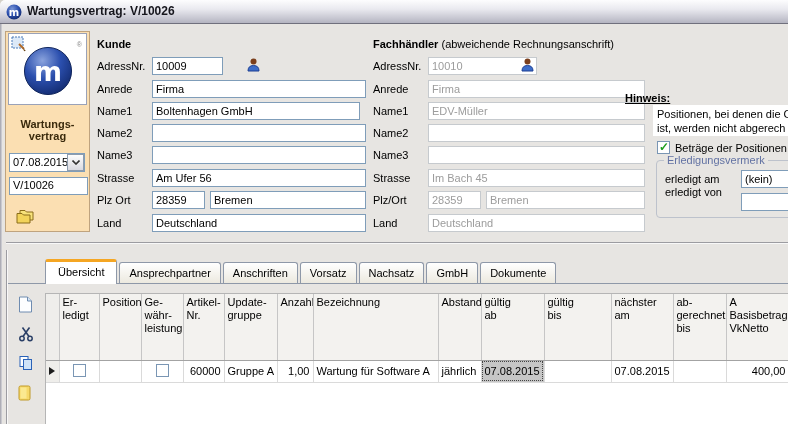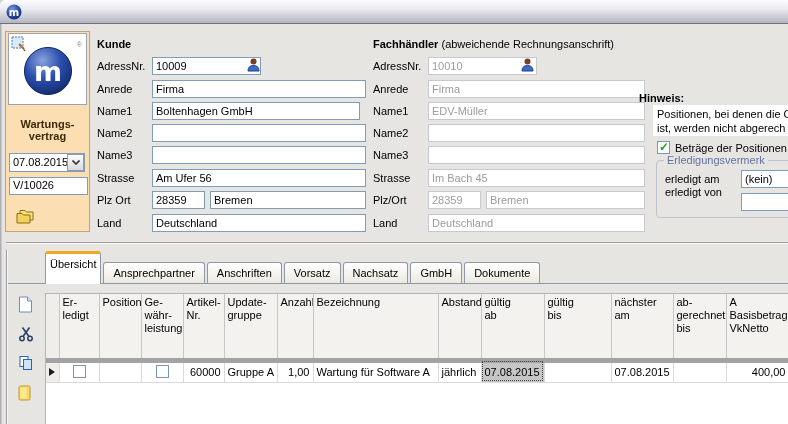--- a/index.html
+++ b/index.html
@@ -63,30 +63,30 @@
   .hdivider { position:absolute; left:6px; right:0; top:242px; height:2px;
     border-top:1px solid #9c9ca1; border-bottom:1px solid #f8f8f8; }
   .vetch { position:absolute; left:6px; top:250px; bottom:0; width:2px;
     border-left:1px solid #9c9ca1; border-right:1px solid #f8f8f8; }
   
   .tabstrip { position:absolute; left:8px; right:0; top:258px; height:26px;
     display:flex; align-items:flex-end; border-bottom:1px solid #8e98a8; padding-left:37px; }
   .tab { height:21px; line-height:20px; padding:0 9px; margin-right:2px;
     background:linear-gradient(180deg,#ffffff,#ece9df); border:1px solid #8e98a8;
     border-bottom:none; border-radius:3px 3px 0 0; white-space:nowrap; }
-  .tab.active { height:33px; line-height:21px; padding:0 4px; background:#fff;
+  .tab.active { height:25px; line-height:21px; padding:0 12px; background:#fff;
     border-top:3px solid #f5a623; position:relative; z-index:2; margin-bottom:-1px; }
   
   .tool { position:absolute; left:18px; width:18px; height:18px; }
   
   .tablewrap { position:absolute; left:45px; top:293px; right:0; bottom:0;
     background:#fff; border-top:1px solid #b5b5b5; border-left:1px solid #b5b5b5; overflow:hidden; }
   table.grid { border-collapse:collapse; table-layout:fixed; width:743px; }
   .grid th { height:66px; vertical-align:top; text-align:left; font-weight:normal;
-    background:#f3f2ef; border-right:1px solid #c6c6c6; border-bottom:5px solid #a3a3a3;
+    background:#f3f2ef; border-right:1px solid #c6c6c6; border-bottom:1px solid #a3a3a3;
     padding:2px 3px; line-height:13px; white-space:pre-line; overflow:hidden; font-size:11px; }
   .grid td { height:22px; border-right:1px solid #dadada; border-bottom:1px solid #dadada;
     padding:0 3px; white-space:nowrap; overflow:hidden; font-size:11px; }
   .grid .selcol { background:#efeeeb; padding:0; text-align:center; }
   .c-center { text-align:center; }
   .c-right { text-align:right; }
   .rowarrow { display:inline-block; width:0; height:0; border-left:6px solid #1c1c1c;
     border-top:4px solid transparent; border-bottom:4px solid transparent; }
   .cell-selected { background:#c6c6c6; outline:1px dotted #444; outline-offset:-2px; }
 </style>
@@ -102,20 +102,21 @@
             <radialGradient id="mg2" cx="38%" cy="30%" r="75%">
           <stop offset="0%" stop-color="#7b97d9"></stop>
               <stop offset="55%" stop-color="#2b4fae"></stop>
               <stop offset="100%" stop-color="#122a6e"></stop>
         </radialGradient>
           </defs>
         <circle cx="8" cy="8" r="7.5" fill="url(#mg2)"></circle>
         <text x="8" y="11.5" text-anchor="middle" font-size="10" font-weight="bold" fill="#fff" font-family="DejaVu Sans">m</text>
       </svg>
     </span>
+    <span class="title-text">Wartungsvertrag: V/10026</span>
   </div>
   <div class="winborder-left"></div>
 
   <div class="sidebar">
     <div class="logo-box">
       <span class="mini-icon">
         <svg viewBox="0 0 16 16" width="16" height="16">
           <rect x="1" y="1" width="11" height="11" fill="#dce9f8" stroke="#4a7ab8" stroke-dasharray="2 1"></rect>
           <path d="M8 8 L13 13" stroke="#b06a2a" stroke-width="2"></path>
           <path d="M12.2 12.2 L14.8 14.8 L13 15.2 Z" fill="#6a4415"></path>
@@ -152,21 +153,21 @@
     <span class="folder-btn">
       <svg viewBox="0 0 24 18" width="24" height="18">
         <path d="M6 5 L6 2.5 L11 2.5 L12.5 4 L19 4 L19 12 L6 12 Z" fill="#f7e27a" stroke="#8a6d1a"></path>
         <path d="M3 8 L3 5.5 L8 5.5 L9.5 7 L16 7 L16 15 L3 15 Z" fill="#f2d35a" stroke="#8a6d1a"></path>
       </svg>
     </span>
   </div>
 
   <div class="sec-header" style="left:97px; top:38px;">Kunde</div>
   <div class="flabel" style="left:97px; top:57px;">AdressNr.</div>
-  <div class="finput" style="left:152px; top:57px; width:109px;">10009</div>
+  <div class="finput" style="left:152px; top:57px; width:71px;">10009</div>
   <span class="person" style="left:246px; top:57px;">
     <svg viewBox="0 0 15 16" width="15" height="16">
       <circle cx="7.5" cy="4.5" r="3" fill="#7b3f1d"></circle>
       <path d="M2 14 Q2 8.5 7.5 8.5 Q13 8.5 13 14 Z" fill="#3c6cc8" stroke="#1d3f94"></path>
     </svg>
   </span>
   <div class="flabel" style="left:97px; top:80px;">Anrede</div>
   <div class="finput" style="left:152px; top:80px; width:214px;">Firma</div>
   <div class="flabel" style="left:97px; top:102px;">Name1</div>
   <div class="finput" style="left:152px; top:102px; width:208px;">Boltenhagen GmbH</div>
@@ -203,21 +204,21 @@
   <div class="flabel" style="left:373px; top:146px;">Name3</div>
   <div class="finput dis" style="left:428px; top:146px; width:217px;"></div>
   <div class="flabel" style="left:373px; top:169px;">Strasse</div>
   <div class="finput dis" style="left:428px; top:169px; width:217px;">Im Bach 45</div>
   <div class="flabel" style="left:373px; top:191px;">Plz/Ort</div>
   <div class="finput dis" style="left:428px; top:191px; width:53px;">28359</div>
   <div class="finput dis" style="left:486px; top:191px; width:159px;">Bremen</div>
   <div class="flabel" style="left:373px; top:214px;">Land</div>
   <div class="finput dis" style="left:428px; top:214px; width:217px;">Deutschland</div>
 
-  <div class="hinweis-title" style="left: 639px; top: 92px;">Hinweis:</div>
+  <div class="hinweis-title" style="left: 625px; top: 92px; text-decoration: underline;">Hinweis:</div>
   <div class="hinweis-box">
     <span>Positionen, bei denen die G</span><br>
     <span>ist, werden nicht abgerech</span>
   </div>
   <div class="chk-row">
     <span class="cb checked"></span>
     <span class="chk-label">Beträge der Positionen g</span>
   </div>
   <div class="groupbox">
     <span class="groupbox-title">Erledigungsvermerk</span>

